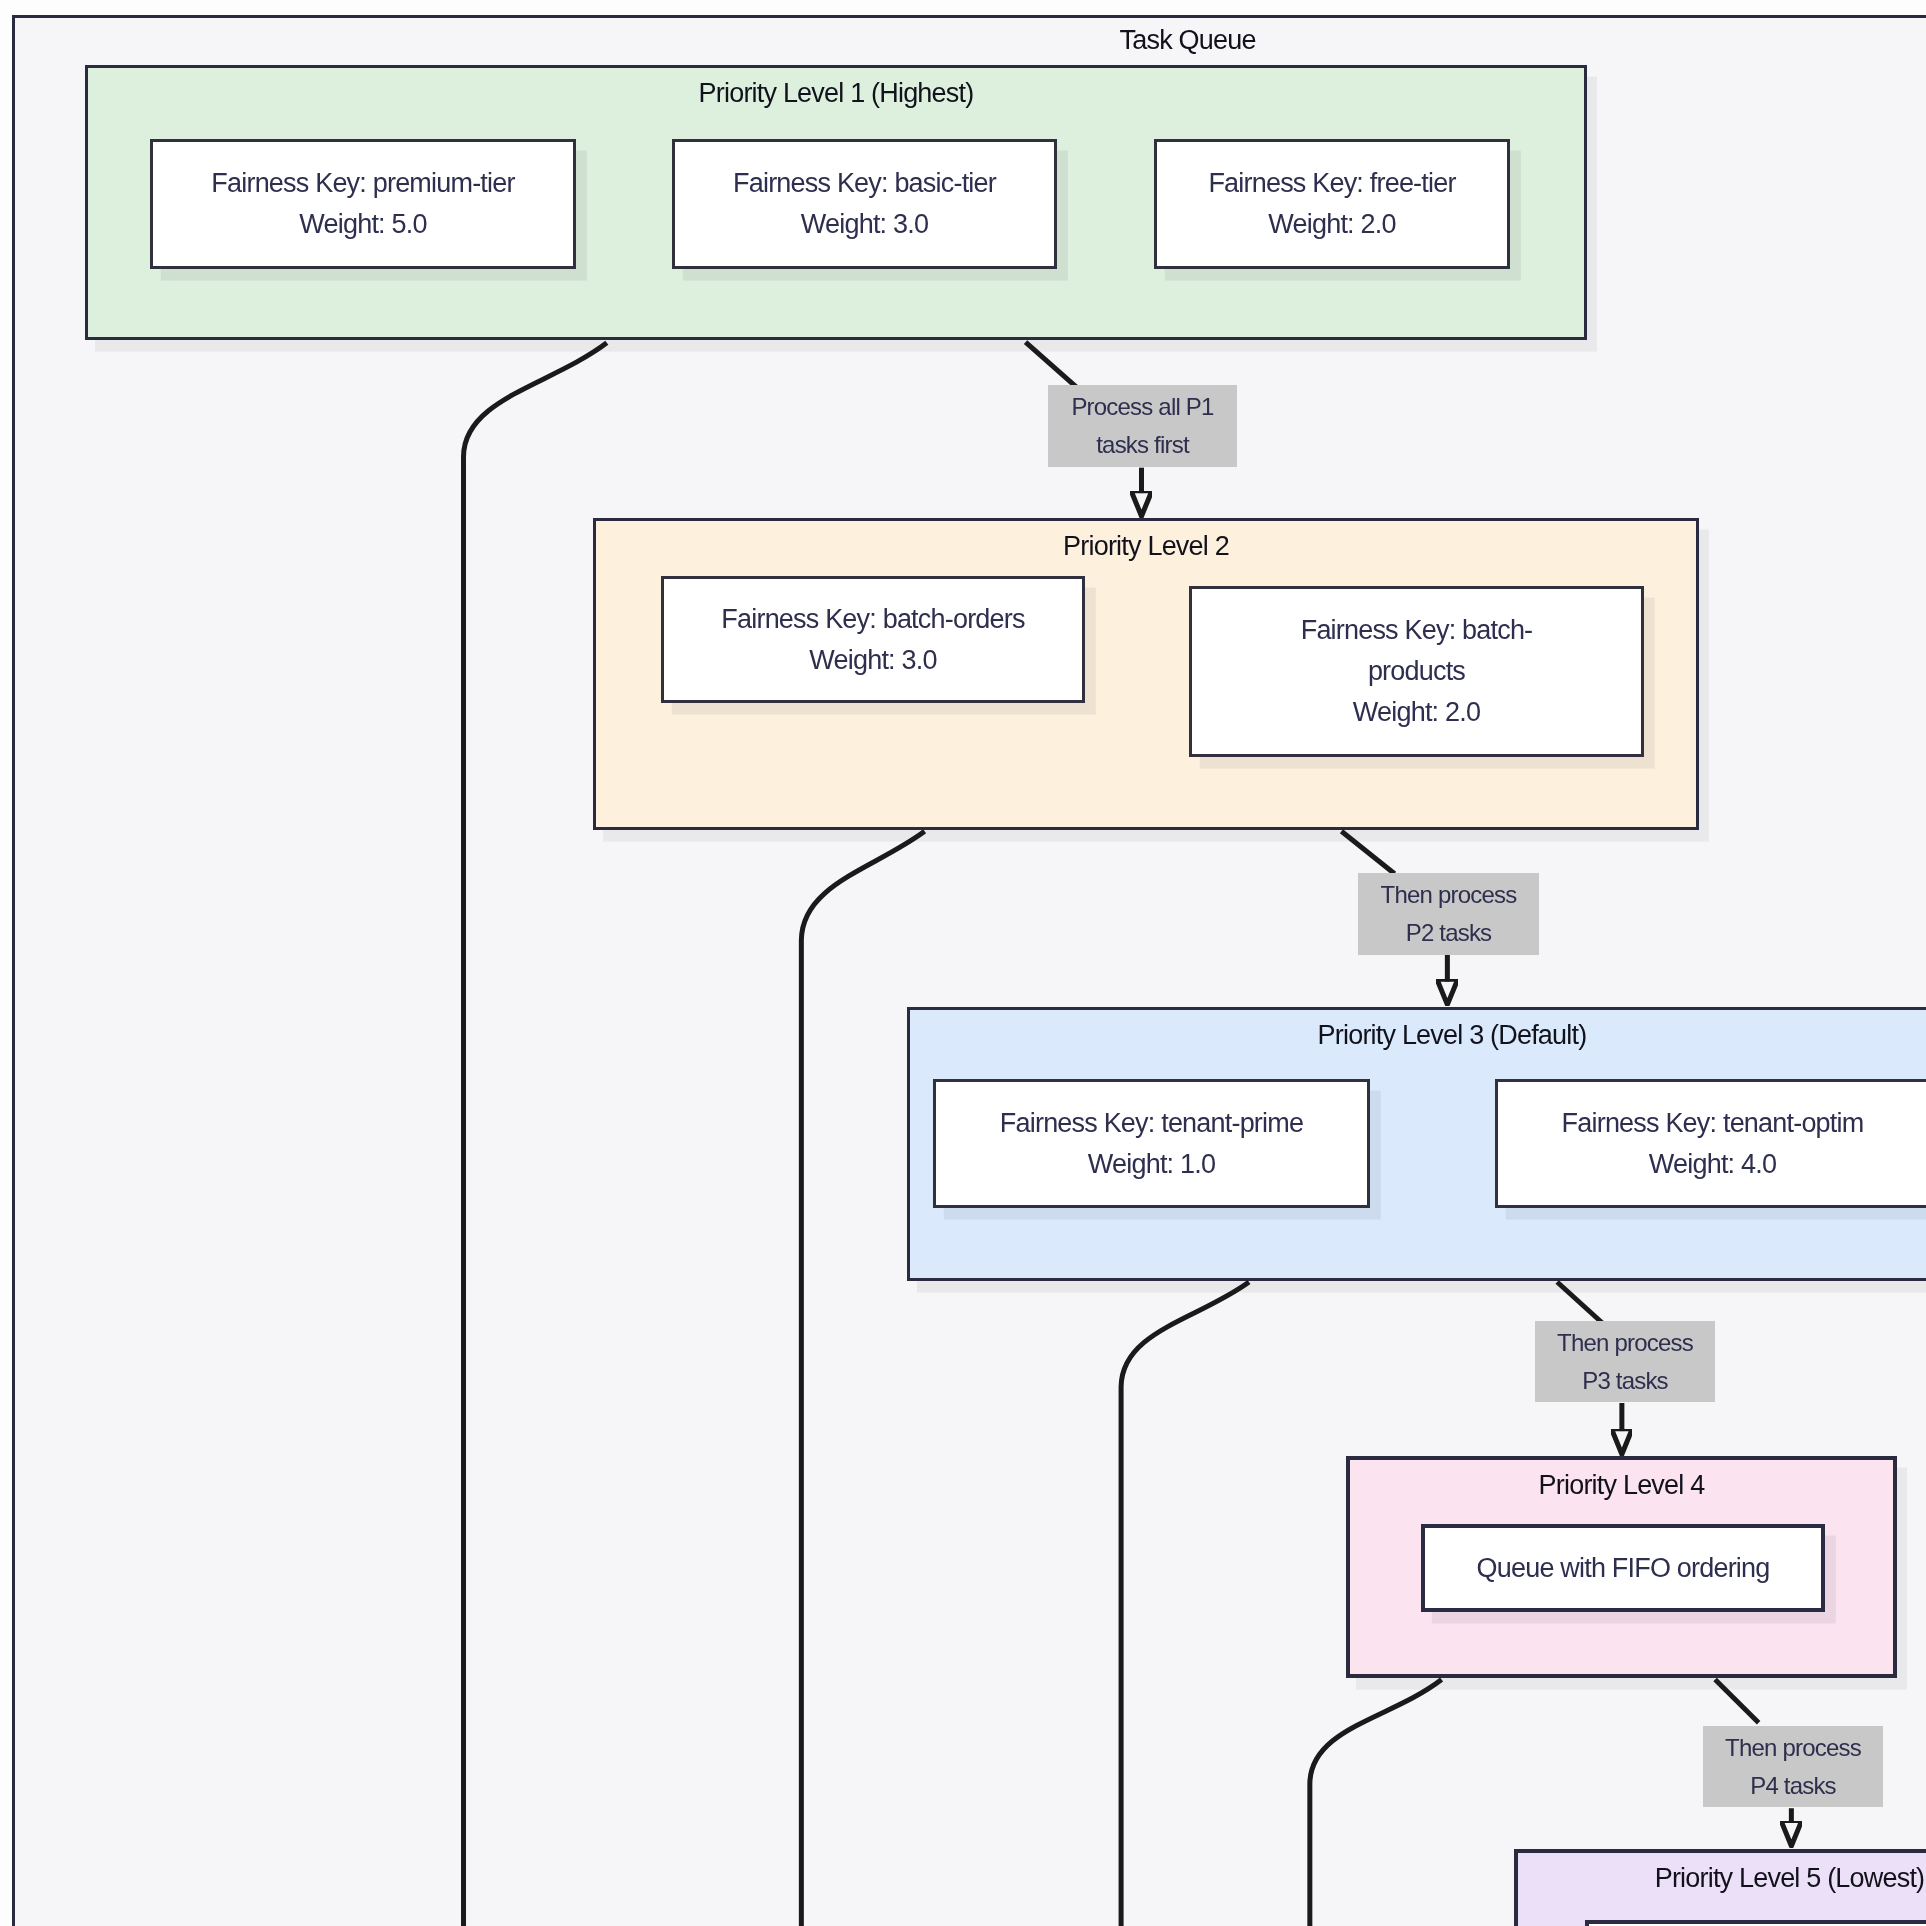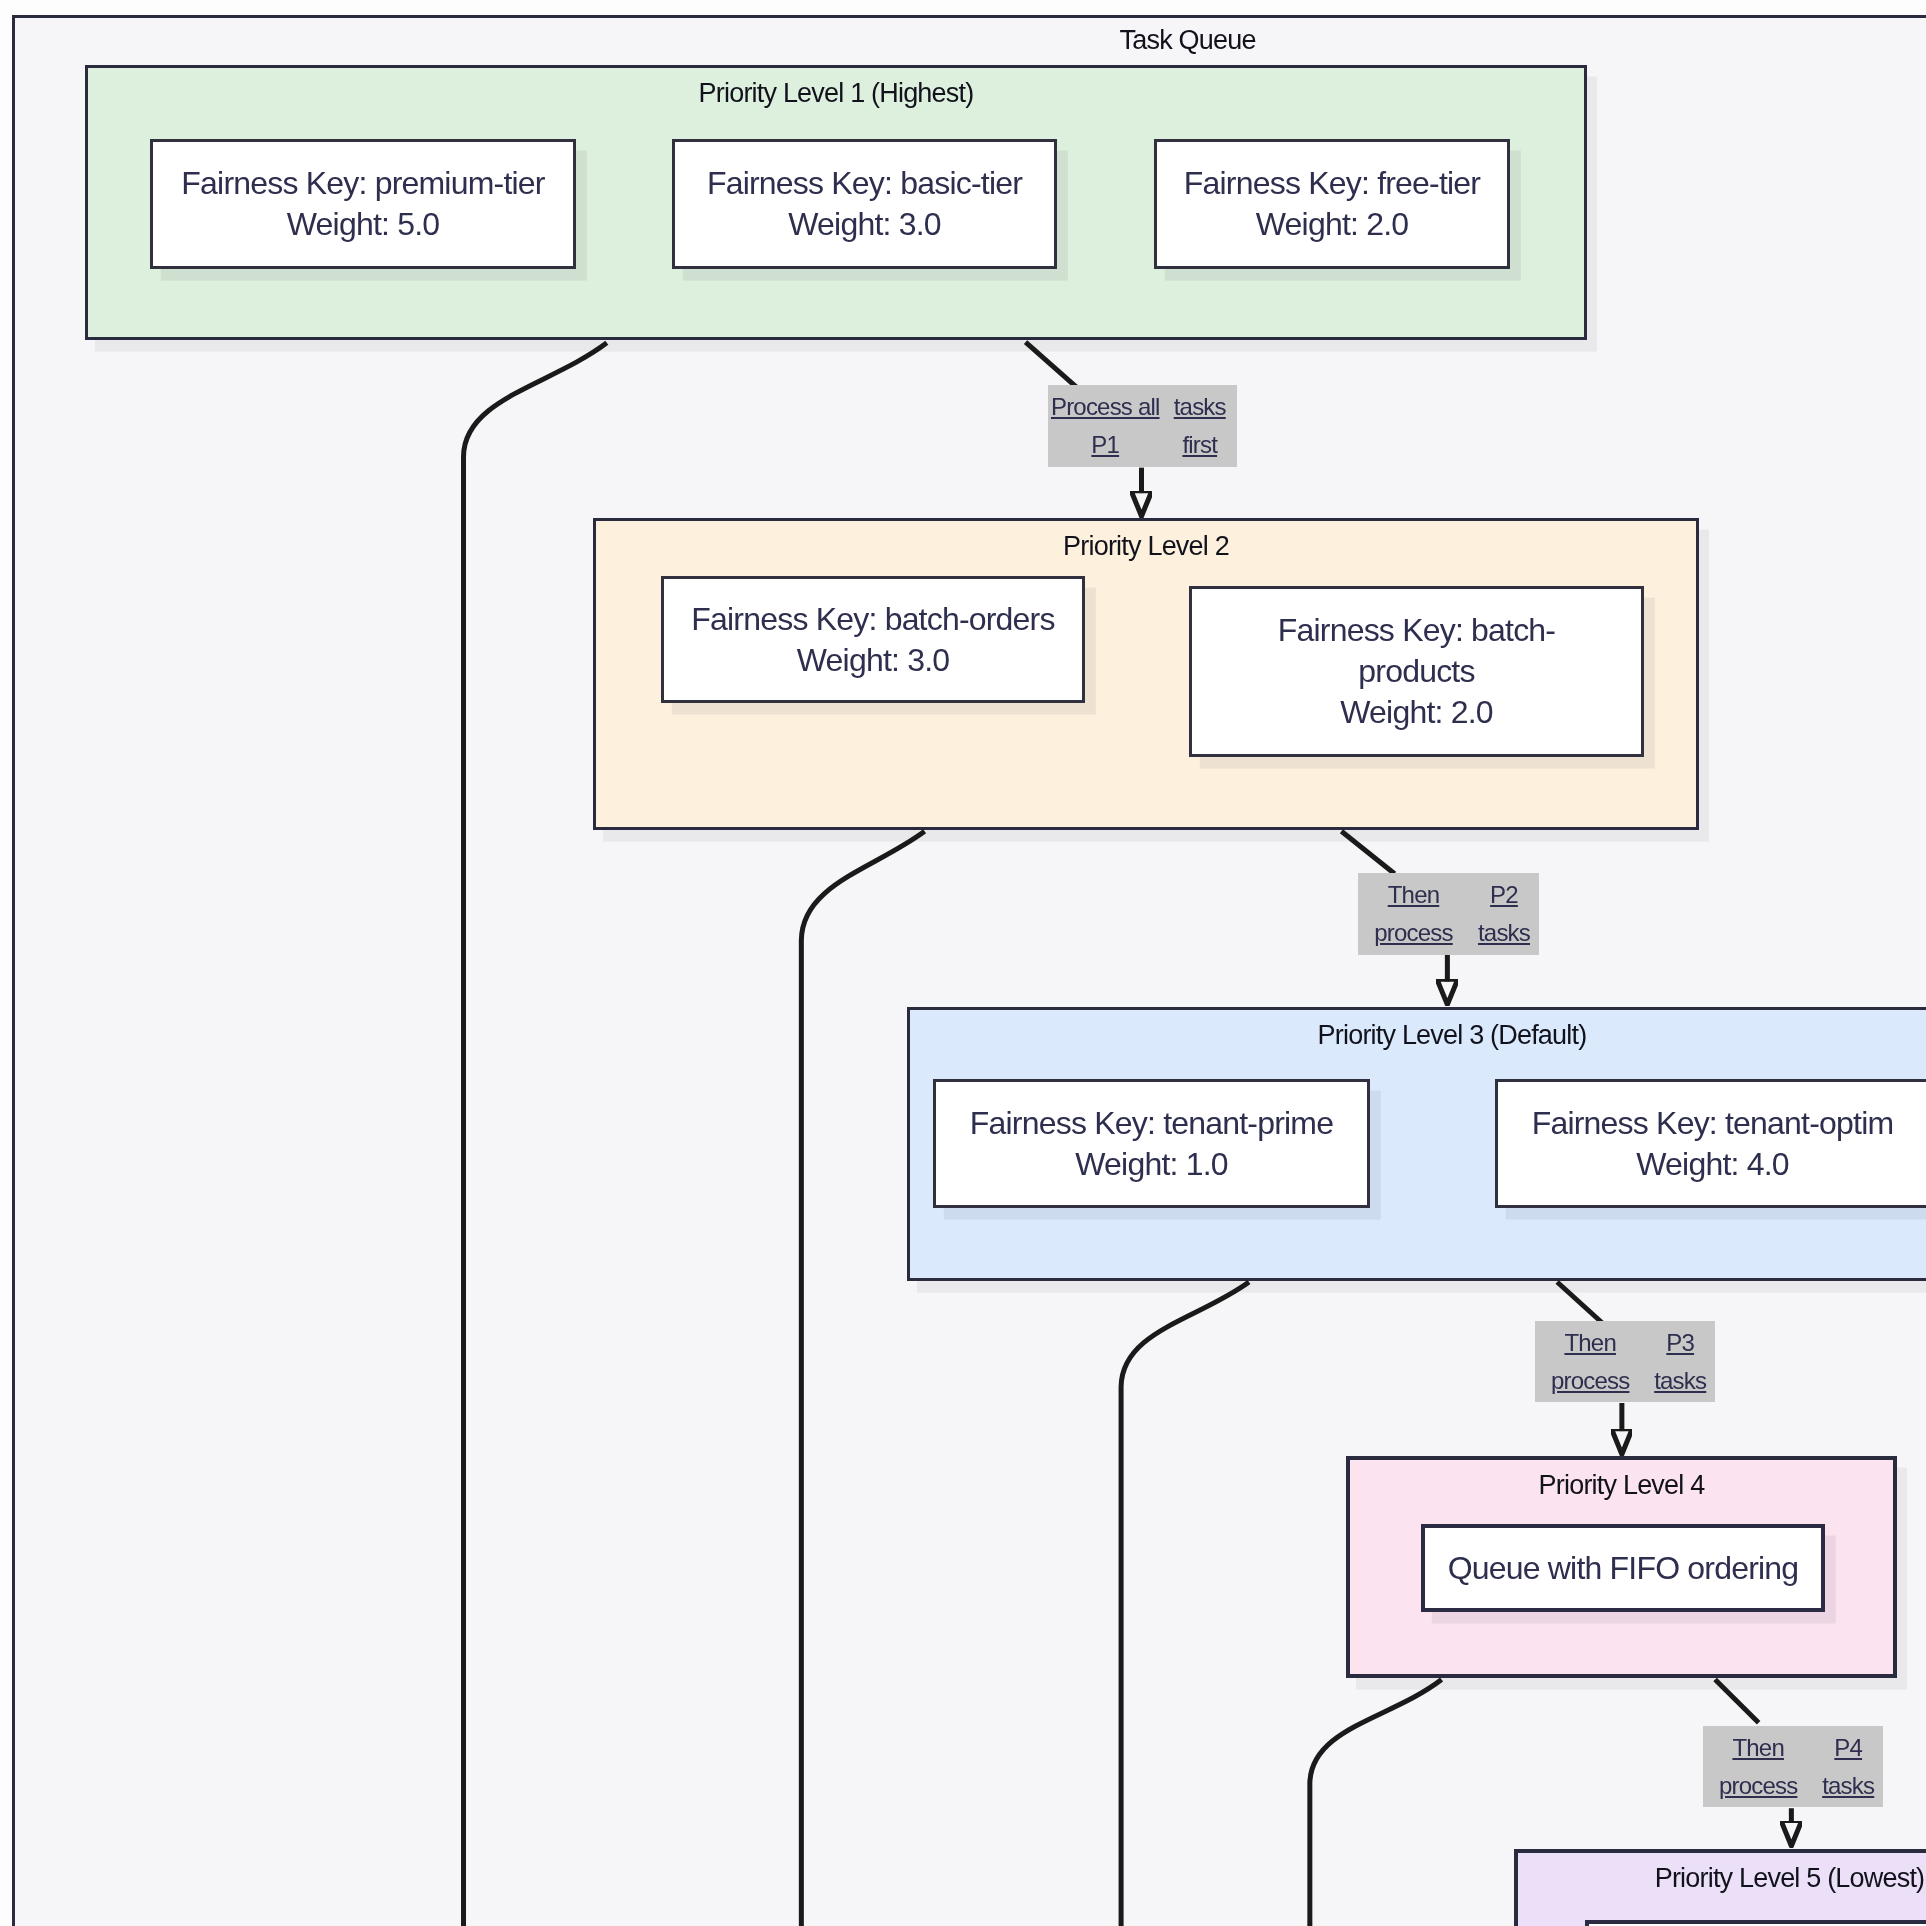--- a/index.html
+++ b/index.html
@@ -15,29 +15,29 @@
   }
   .cluster-title{
     position:absolute;left:0;right:0;top:10px;text-align:center;
     font-size:27px;letter-spacing:-0.8px;color:#12121c;white-space:nowrap;
   }
   .outer{background:var(--c-canvas,#f6f6f8);box-shadow:none;z-index:1;}
   .outer .cluster-title{top:7px;}
   .node{
     position:absolute;background:#ffffff;border:3.9px solid #30303e;
     display:flex;flex-direction:column;justify-content:center;align-items:center;
-    text-align:center;font-size:32px;line-height:41px;letter-spacing:-0.8px;
+    text-align:center;font-size:27px;line-height:41px;letter-spacing:-0.8px;
     box-shadow:10.8px 11.6px 0 0 rgba(30,30,40,0.07);z-index:3;
   }
   .big-node{border-width:4.2px;border-color:#2b2b44;}
   .edge-label{
     position:absolute;background:var(--c-label_bg,#c8c8c8);
-    display:flex;flex-direction:row;justify-content:center;align-items:center;
+    display:flex;flex-direction:column;justify-content:center;align-items:center;
     text-align:center;font-size:24px;line-height:38px;letter-spacing:-0.8px;
-    color:var(--c-text,#2e2e4e);z-index:5;text-decoration:underline;
+    color:var(--c-text,#2e2e4e);z-index:5;
   }
   svg.arrows{position:absolute;left:0;top:0;z-index:4;pointer-events:none;}
   svg.arrows path{fill:none;stroke:#1a1a1a;stroke-width:13px;stroke-linejoin:round;}
 </style>
 </head>
 <body>
 
 <div class="canvas">
 
   <div class="cluster outer" style="left:11.6px;top:15.4px;width:2352px;height:2109px;">

